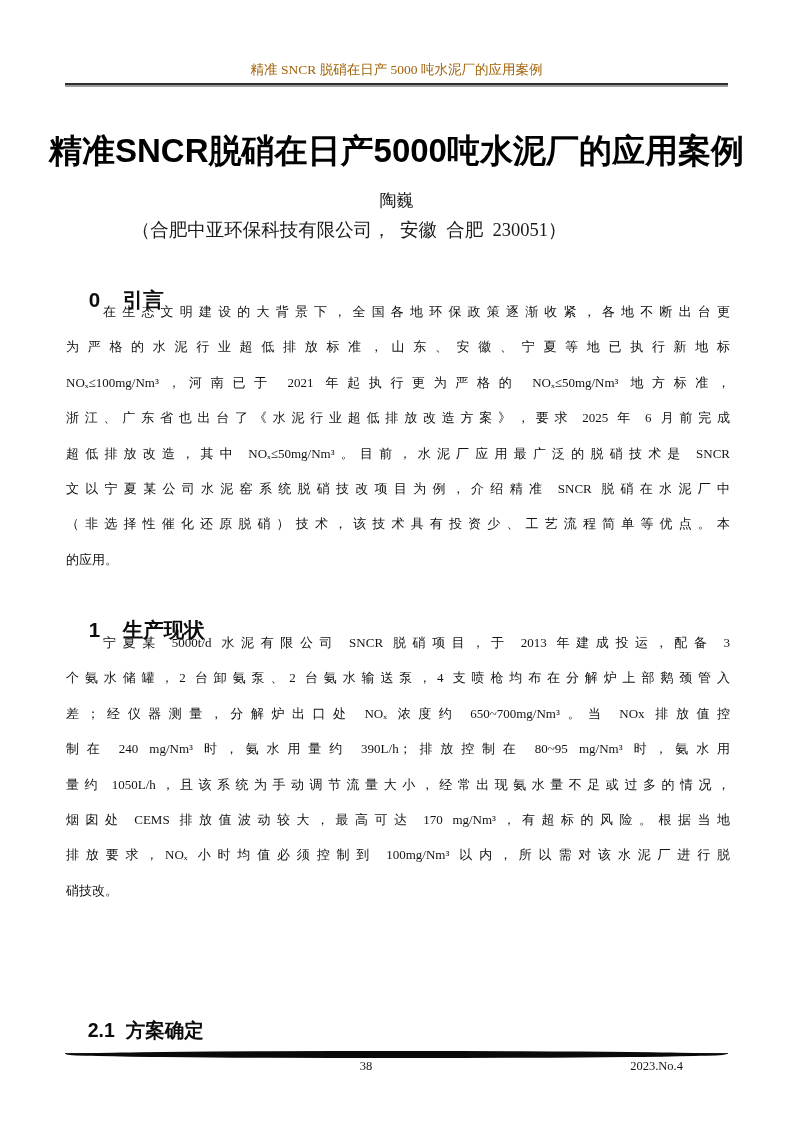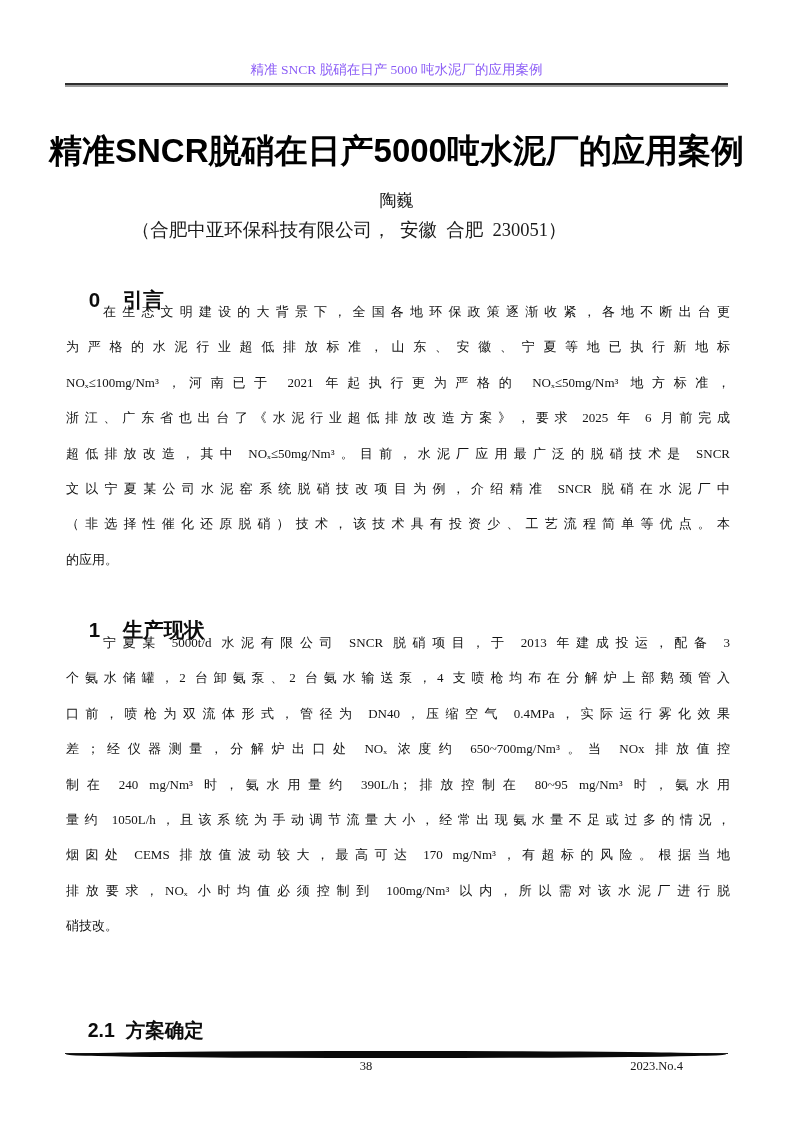--- a/index.html
+++ b/index.html
@@ -9,21 +9,21 @@
     margin:0 auto;
     background:#ffffff;
     overflow:hidden;
     font-family:"Liberation Serif","DejaVu Serif","DejaVu Sans",serif;
     color:#141414;
   }
   
   .running-header{
     position:absolute;top:61px;left:66px;width:661px;
     text-align:center;font-size:13.5px;font-weight:500;
-    color:#8b5cf6;white-space:nowrap;
+    color:#a16207;white-space:nowrap;
   }
   .header-rule{
     position:absolute;top:83px;left:65px;width:663px;height:0;
     border-top:2px solid #2e2e2e;
     box-shadow:0 2px 0 #9c9c9c;
   }
   
   .article-title{
     position:absolute;top:130px;left:0;width:793px;height:42px;line-height:42px;
     margin:0;text-align:center;
@@ -113,21 +113,20 @@
     <div class="pline last">的应用。</div>
   </div>
 
   <h2 class="sec-heading h1">
     <span class="h-num">1</span><span>生产现状</span>
   </h2>
 
   <div class="para p-status">
     <div class="pline first">宁夏某 5000t/d 水泥有限公司 SNCR 脱硝项目，于 2013 年建成投运，配备 3</div>
     <div class="pline">个氨水储罐，2 台卸氨泵、2 台氨水输送泵，4 支喷枪均布在分解炉上部鹅颈管入</div>
-    <div class="pline">口前，喷枪为双流体形式，管径为 DN40，压缩空气 0.4MPa，实际运行雾化效果</div>
     <div class="pline">差；经仪器测量，分解炉出口处 NOₓ 浓度约 650~700mg/Nm³。当 NOx 排放值控</div>
     <div class="pline">制在 240 mg/Nm³ 时，氨水用量约 390L/h；排放控制在 80~95 mg/Nm³ 时，氨水用</div>
     <div class="pline">量约 1050L/h，且该系统为手动调节流量大小，经常出现氨水量不足或过多的情况，</div>
     <div class="pline">烟囱处 CEMS 排放值波动较大，最高可达 170 mg/Nm³，有超标的风险。根据当地</div>
     <div class="pline">排放要求，NOₓ 小时均值必须控制到 100mg/Nm³ 以内，所以需对该水泥厂进行脱</div>
     <div class="pline last">硝技改。</div>
   </div>
 
 
   <h2 class="sec-heading h21">

